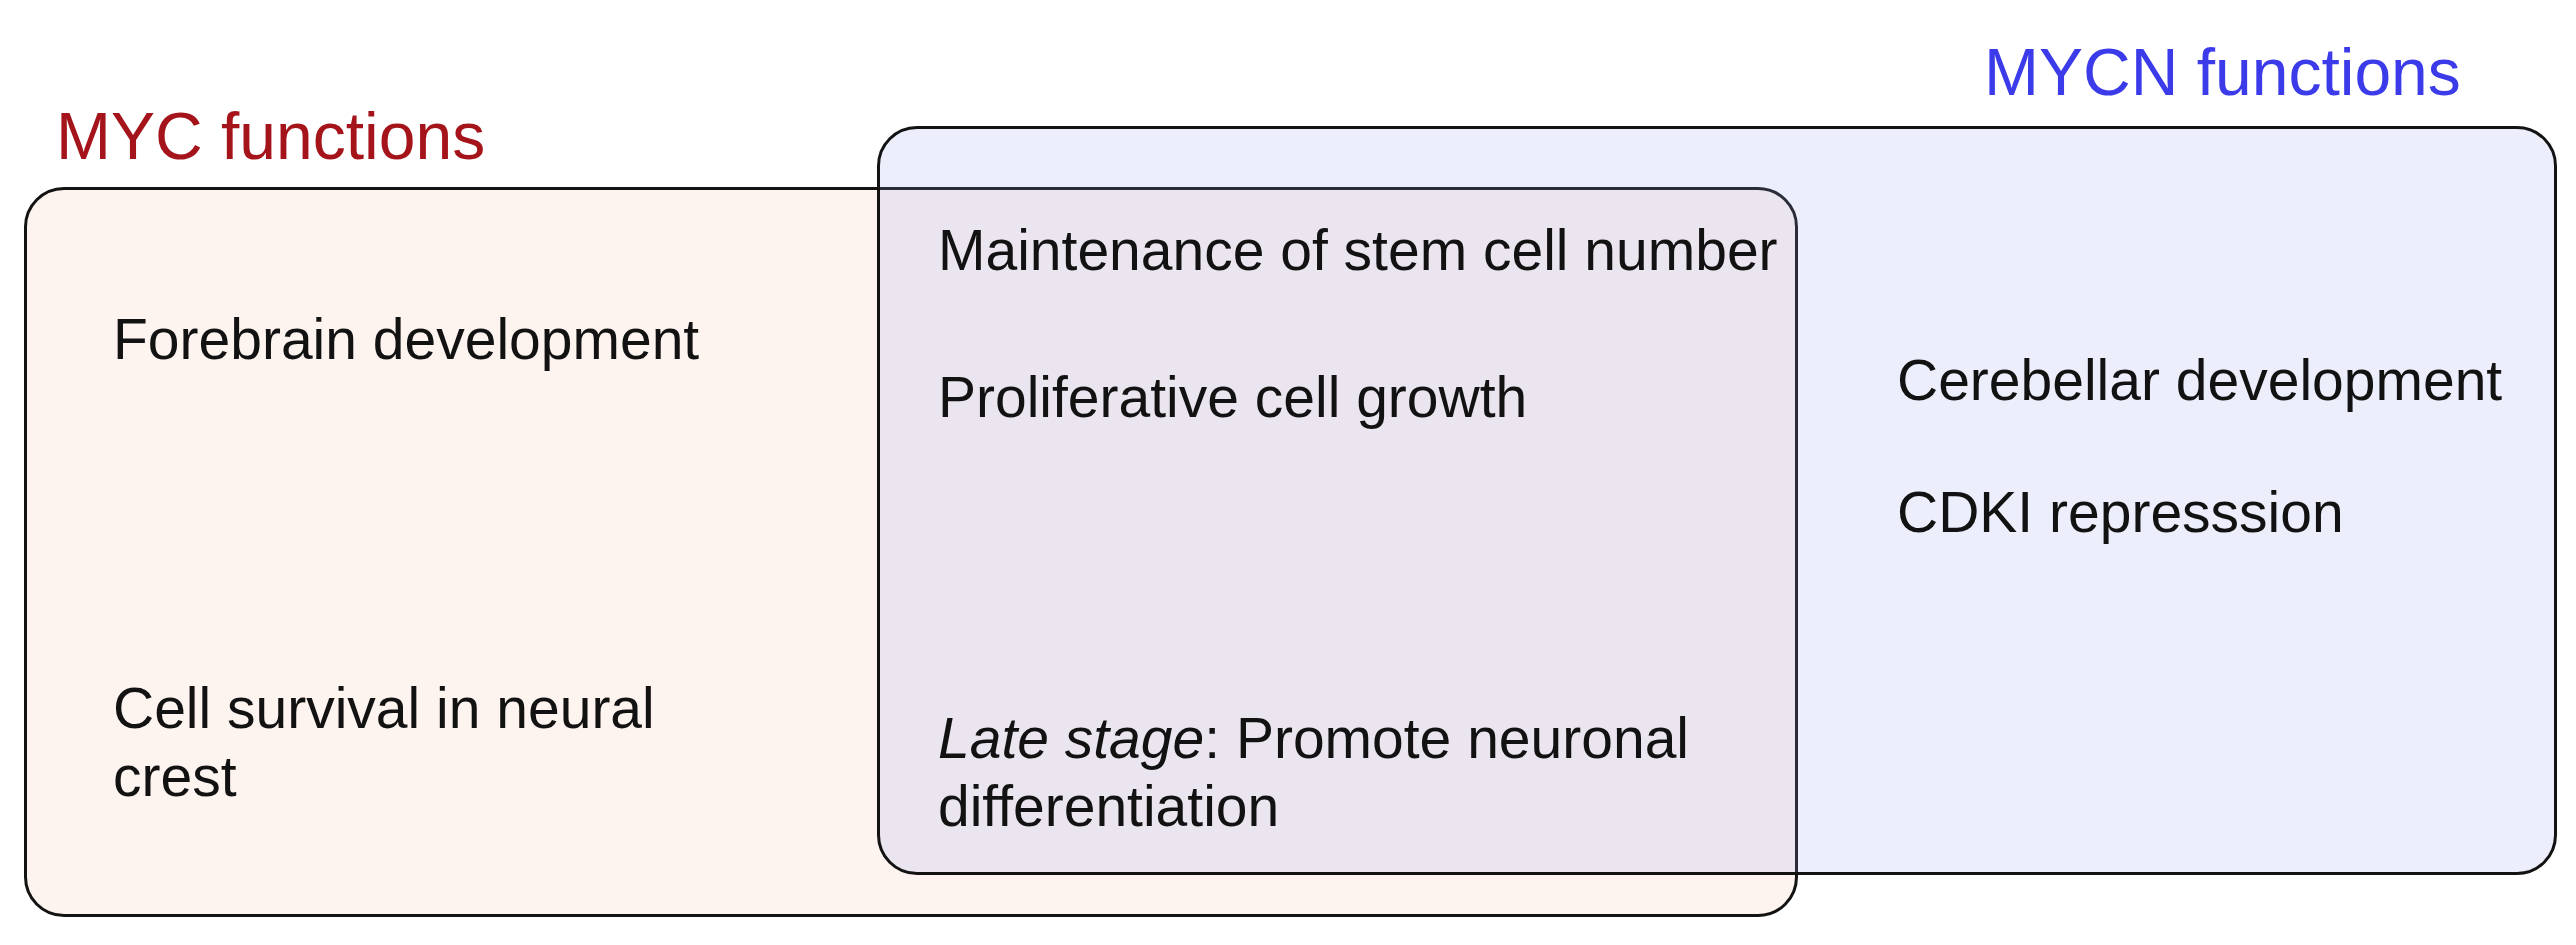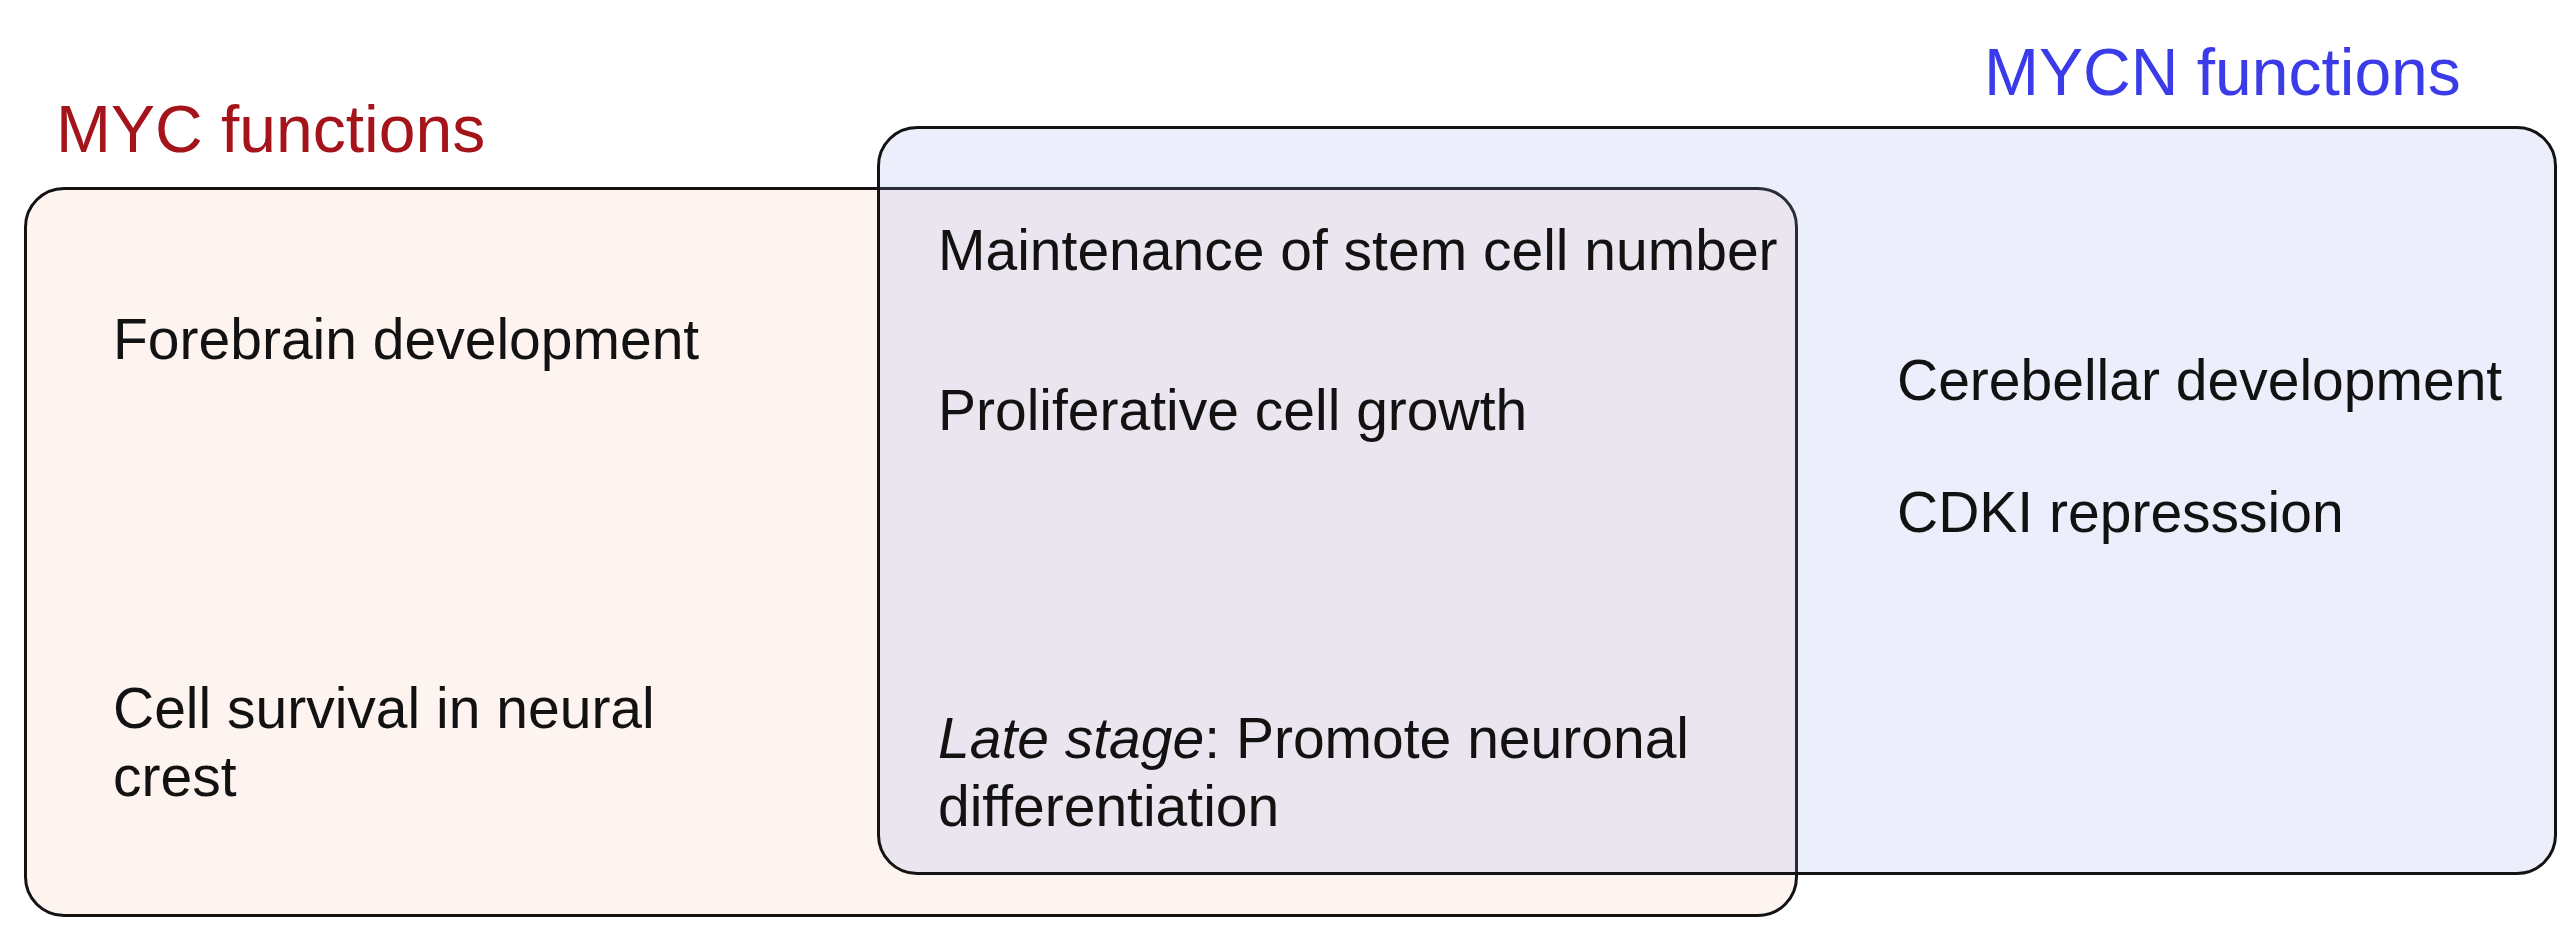--- a/index.html
+++ b/index.html
@@ -38,21 +38,21 @@
     background:var(--mycn-fill);
     z-index:2;
   }
   .title{
     position:absolute;
     font-size:66px;
     line-height:1.2;
     white-space:nowrap;
     z-index:3;
   }
-  #myc-title{ left:56px; top:90px; color:var(--myc-title);text-align:right; }
+  #myc-title{ left:56px; top:97px; color:var(--myc-title);text-align:right; }
   #mycn-title{ left:1984px; top:33px; color:var(--mycn-title); }
   .txt{
     position:absolute;
     margin:0;
     font-size:57px;
     line-height:1.2;
     z-index:4;
   }
   .col-left{ left:113px; width:678px; }
   .col-mid{ left:938px; width:861px; }
@@ -67,20 +67,20 @@
   <div id="myc-box" class="venn-box"></div>
   <div id="mycn-box" class="venn-box"></div>
 
   <div id="myc-title" class="title">MYC functions</div>
   <div id="mycn-title" class="title">MYCN functions</div>
 
   <p class="txt col-left" style="top:305px">Forebrain development</p>
   <p class="txt col-left" style="top:674px">Cell survival in neural crest</p>
 
   <p class="txt col-mid" style="top:216px">Maintenance of stem cell number</p>
-  <p class="txt col-mid" style="top:376px">Proliferative cell growth</p>
+  <p class="txt col-mid" style="top:363px">Proliferative cell growth</p>
   <p class="txt col-mid" style="top:704px"><span class="stage">Late stage</span><span>: Promote neuronal differentiation</span></p>
 
   <p class="txt col-right" style="top:312px">Cerebellar development</p>
   <p class="txt col-right" style="top:444px">CDKI represssion</p>
 
 </div>
 
 
 </body></html>

